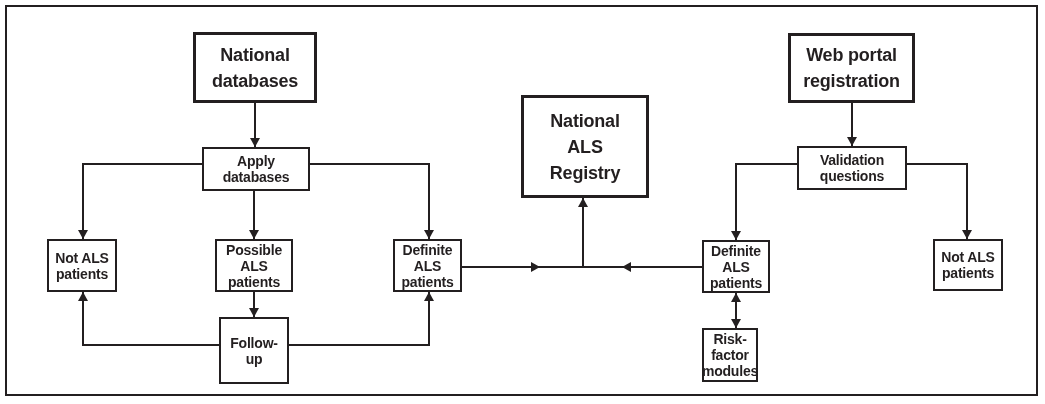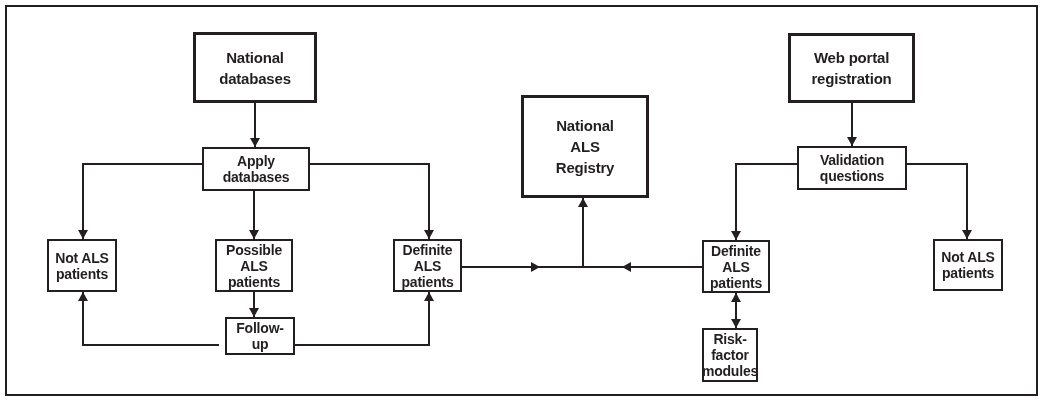--- a/index.html
+++ b/index.html
@@ -37,22 +37,22 @@
     align-items: center;
     justify-content: center;
     text-align: center;
     font-weight: 700;
     font-size: 14px;
     line-height: 16px;
     z-index: 2;
   }
   .node.major {
     border-width: 3px;
-    font-size: 15px;
-    line-height: 21px;
+    font-size: 18px;
+    line-height: 26px;
   }
   .node .lbl {
     white-space: pre-line;
     letter-spacing: -0.2px;
   }
   .ln {
     position: absolute;
     background: var(--ink);
     z-index: 1;
   }
@@ -94,21 +94,21 @@
 ALS
 patients</span>
   </div>
 
   <div class="node" style="left:393px; top:239px; width:69px;  height:53px;">
     <span class="lbl">Definite
 ALS
 patients</span>
   </div>
 
-  <div class="node" style="left:225px; top:317px; width:70px;  height:38px;">
+  <div class="node" style="left:219px; top:317px; width:70px;  height:67px;">
     <span class="lbl">Follow-
 up</span>
   </div>
 
   <div class="node major" style="left:521px; top:95px;  width:128px; height:103px;">
     <span class="lbl">National
 ALS
 Registry</span>
   </div>
 

